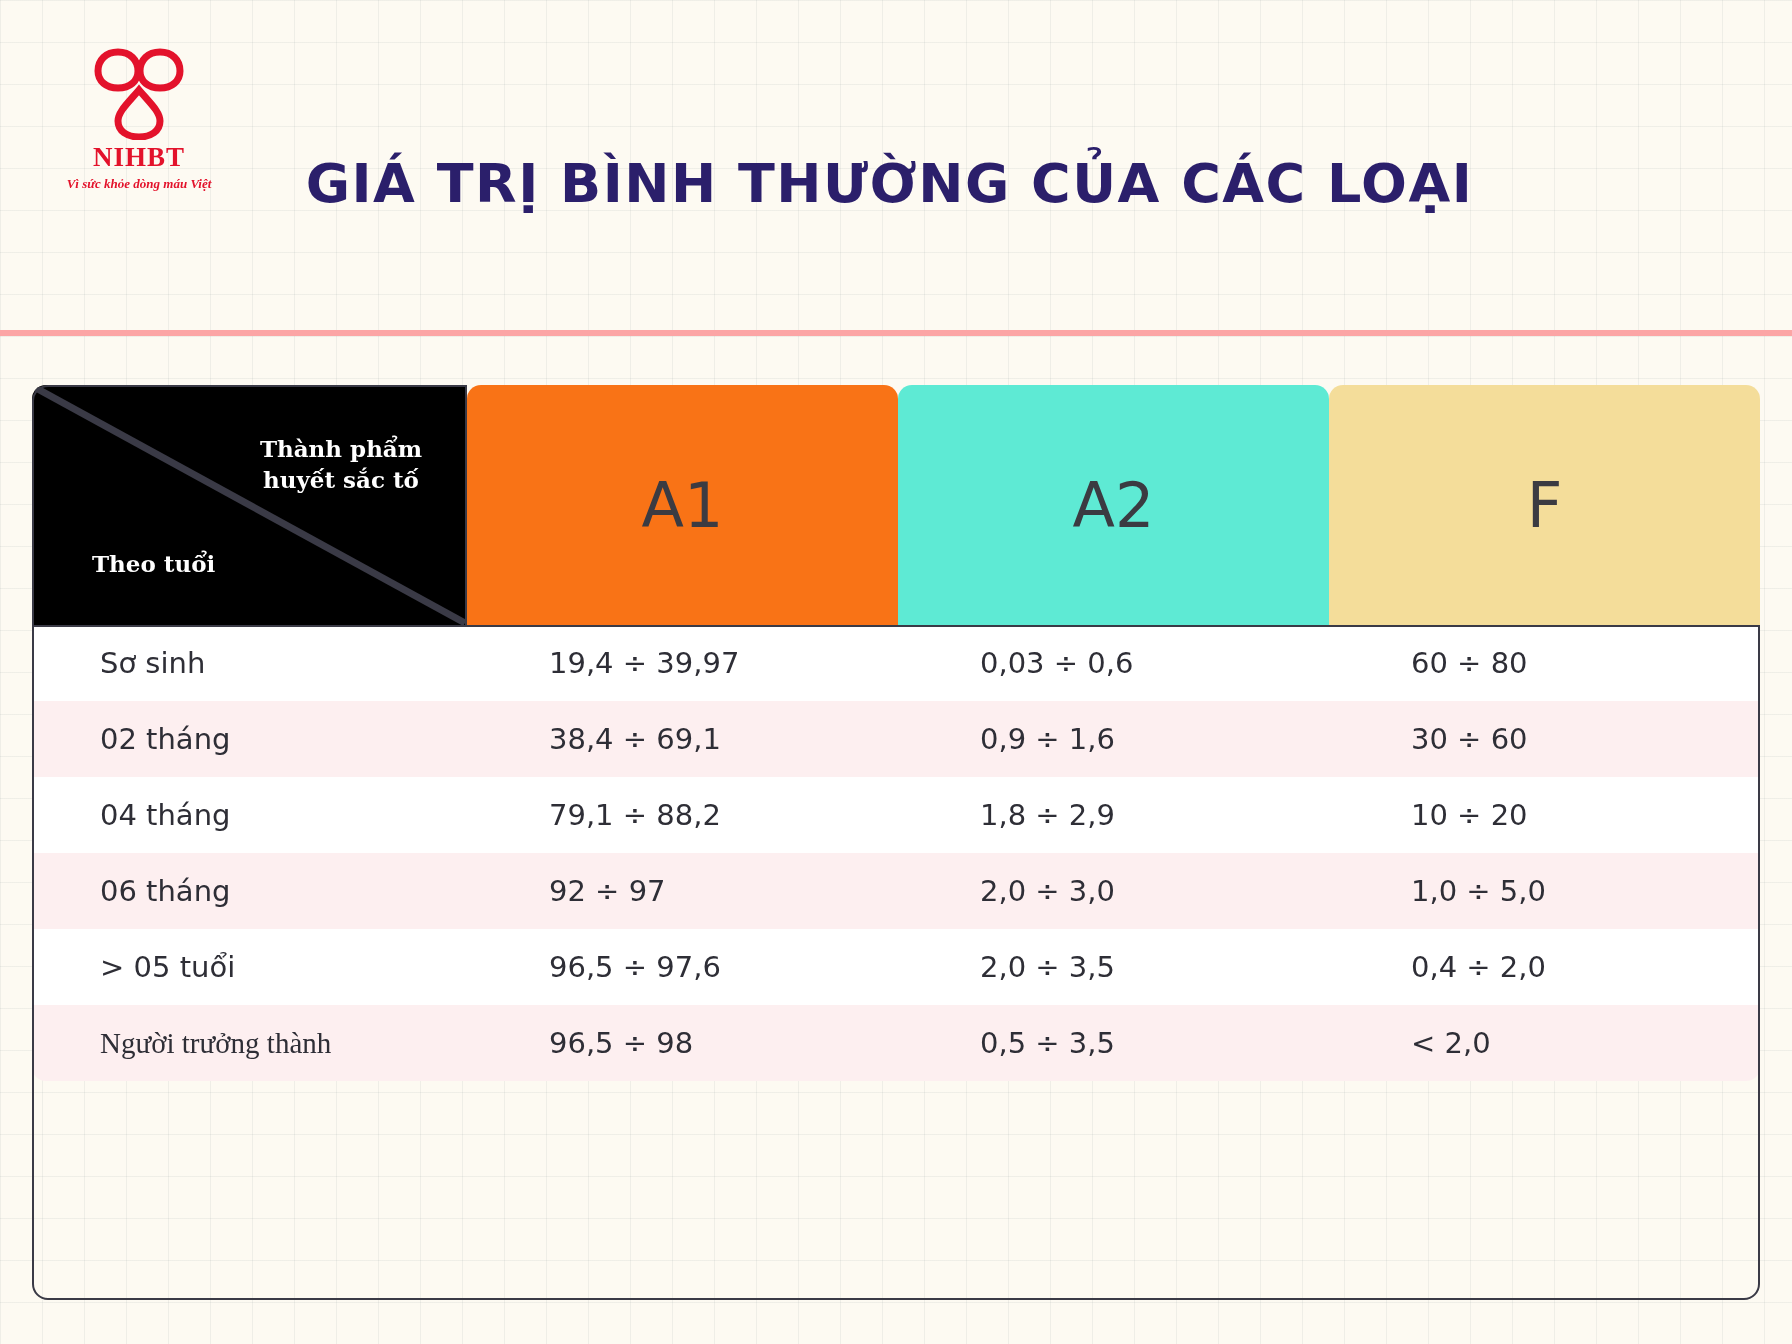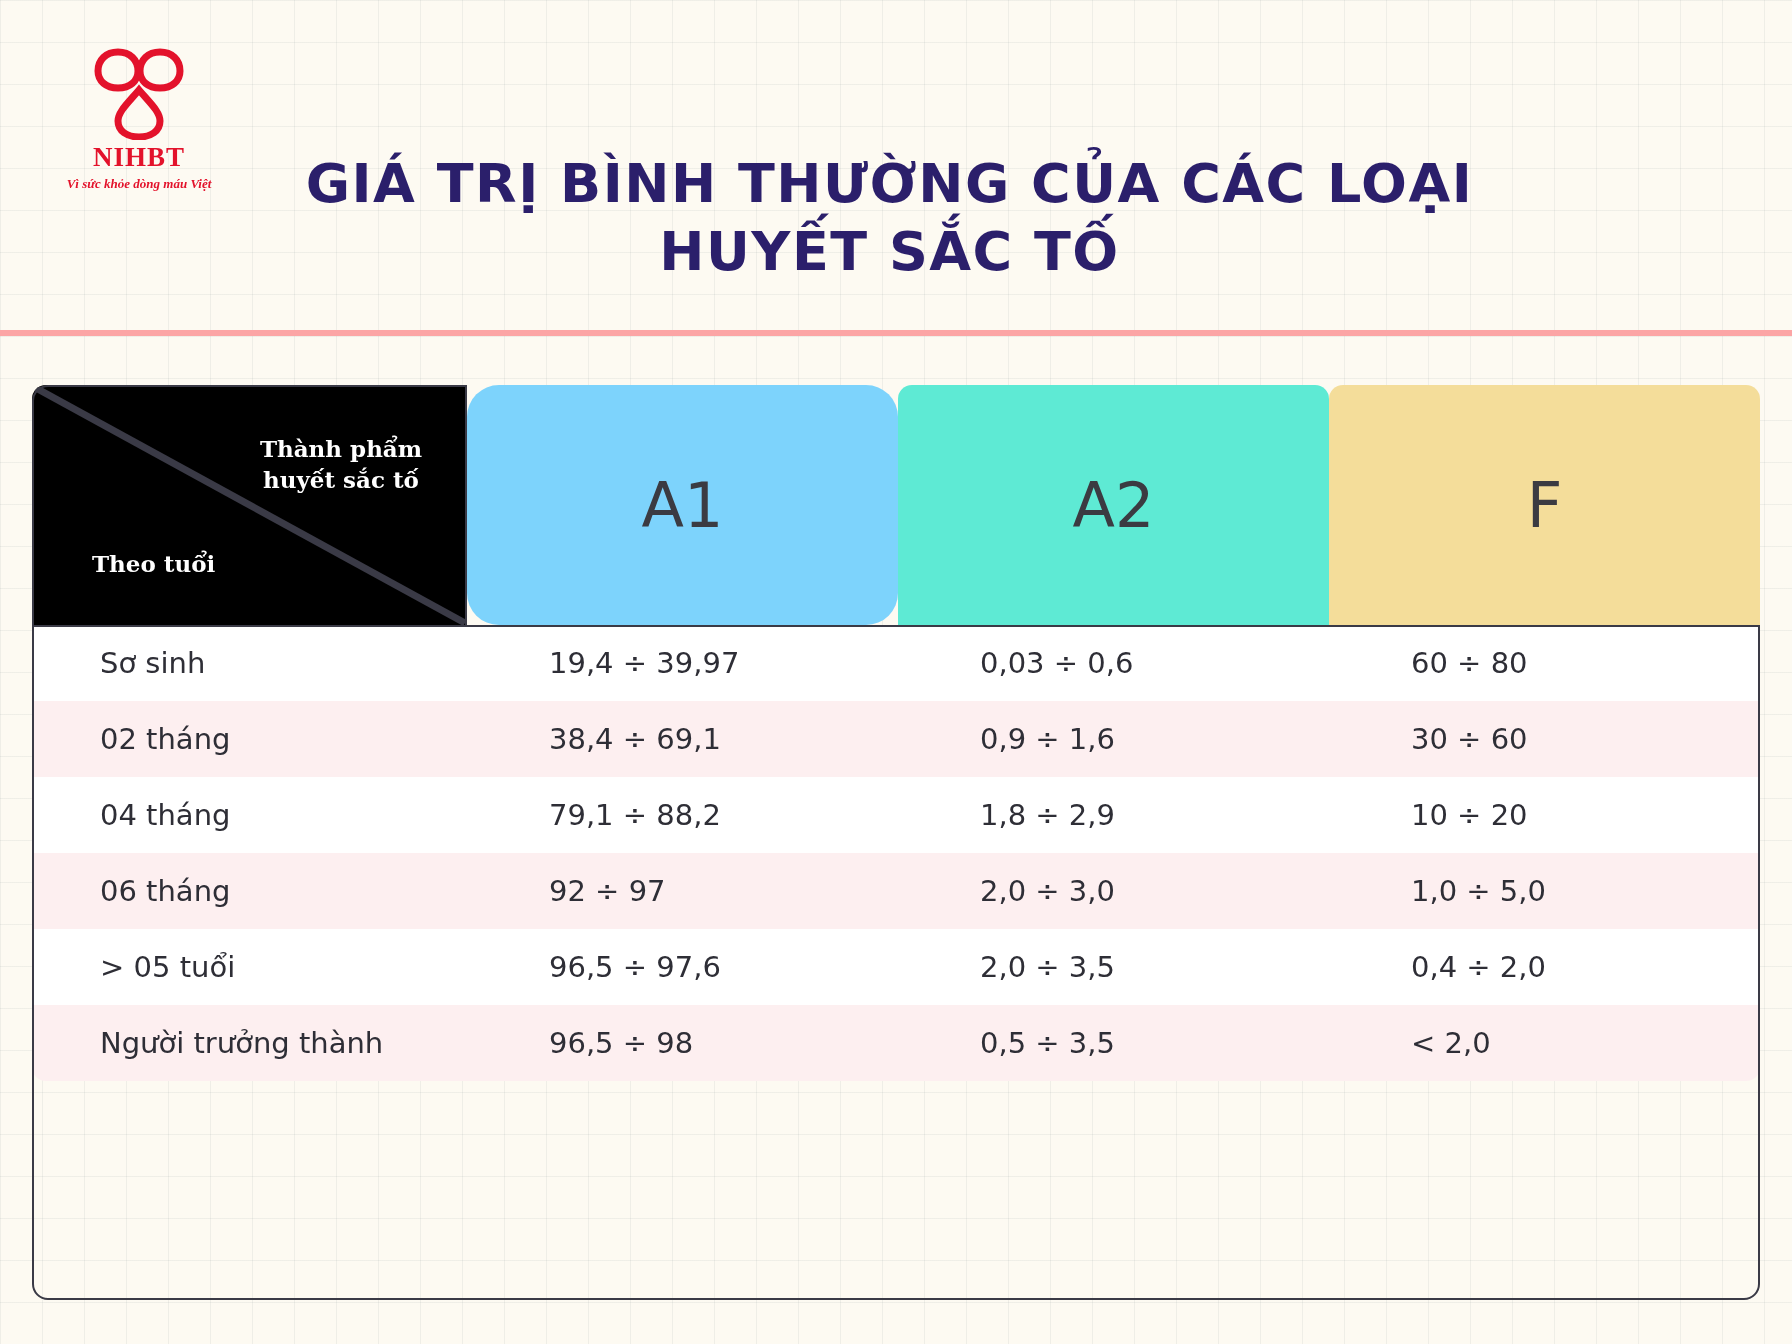--- a/index.html
+++ b/index.html
@@ -130,21 +130,21 @@
     font-weight: bold;
     font-size: 23px;
   }
   .hcell {
     text-align: center;
     font-family: "DejaVu Sans", sans-serif;
     font-size: 62px;
     color: #3b3b42;
     border-radius: 14px 14px 0 0;
   }
-  .hcell.a1 { background: #7dd3fc; border-radius: 32px; }
+  .hcell.a1 { background: #f97316; }
   .hcell.a2 { background: #5eead4; }
   .hcell.f  { background: #f4dd9a; }
 
   
   tbody td {
     height: 76px;
     font-family: "DejaVu Sans", sans-serif;
     font-size: 29px;
     color: #2e2e36;
     padding: 0;
@@ -153,21 +153,21 @@
   tbody tr:nth-child(even) td { background: #fdeff0; }
   td.age {
     padding-left: 68px;
     text-align: left;
   }
   td.val {
     text-align: left;
     padding-left: 82px;
   }
   tbody tr:first-child td:first-child { border-top-left-radius: 0; }
-  tbody tr:last-child td:first-child  { border-bottom-left-radius: 14px; }
+  tbody tr:last-child td:first-child  { border-bottom-left-radius: 14px; font-family: Liberation Serif, serif; }
   tbody tr:last-child td:last-child   { border-bottom-right-radius: 14px; }
 
   .body-frame {
     position: absolute;
     left: 32px;
     top: 625px;
     width: 1728px;
     height: 675px;
     border: 2px solid #3a3a46;
     border-radius: 0 0 16px 16px;
@@ -199,21 +199,20 @@
       <path d="M34 4 C22 4 14 12 14 23 C14 33 22 40 34 40 C46 40 54 33 54 23 C54 12 46 4 34 4 Z" fill="none" stroke="#e3122b" stroke-width="7"></path>
       <path d="M76 4 C64 4 56 12 56 23 C56 33 64 40 76 40 C88 40 96 33 96 23 C96 12 88 4 76 4 Z" fill="none" stroke="#e3122b" stroke-width="7"></path>
       <path d="M55 42 C43 56 34 64 34 73 C34 83 43 89 55 89 C67 89 76 83 76 73 C76 64 67 56 55 42 Z" fill="none" stroke="#e3122b" stroke-width="7"></path>
     </svg>
     <div class="logo-text">NIHBT</div>
     <div class="logo-tagline">Vì sức khỏe dòng máu Việt</div>
   </div>
 
   <div class="title">
     <div>GIÁ TRỊ BÌNH THƯỜNG CỦA CÁC LOẠI</div>
-    <div>HUYẾT SẮC TỐ</div>
   </div>
 
 </div>
 
 <div class="table-wrap">
   <table class="data">
     <colgroup>
       <col style="width:435px">
       <col style="width:431px">
       <col style="width:431px">

